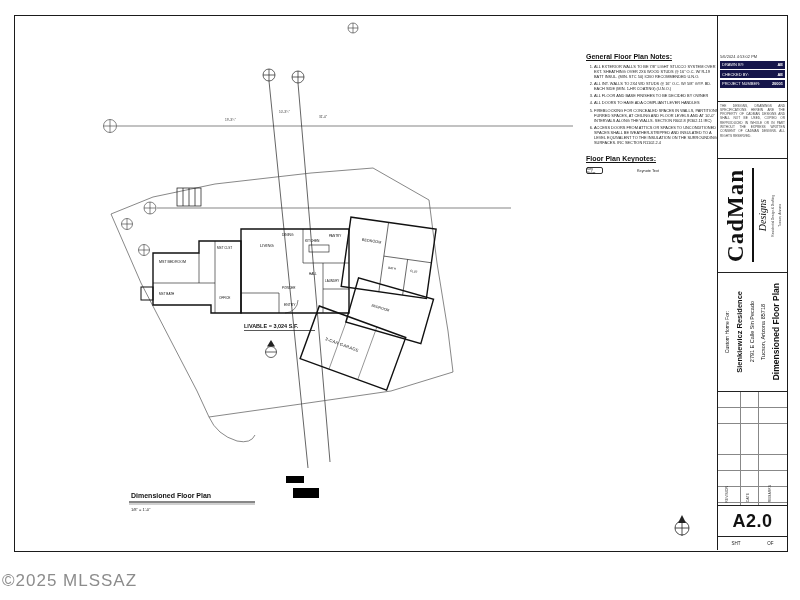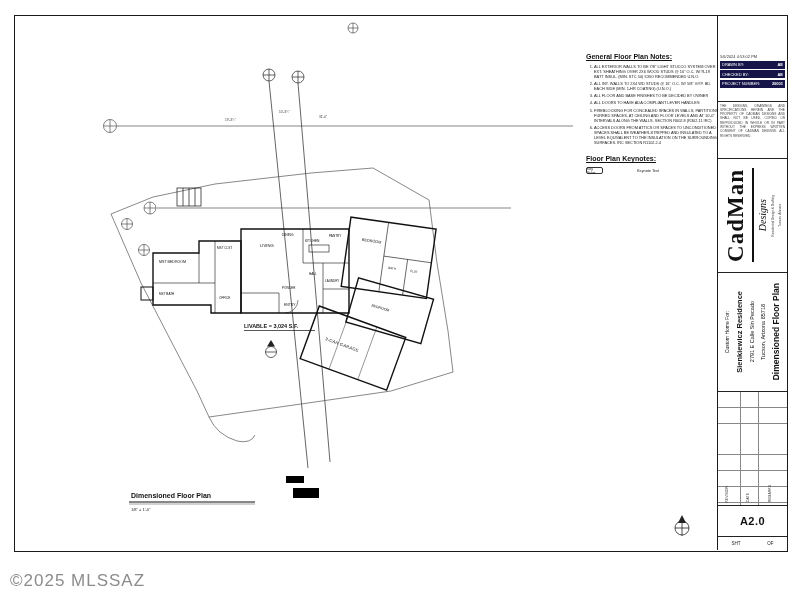--- a/index.html
+++ b/index.html
@@ -41,24 +41,24 @@
   .cl-for { font-size:5px; }
   .cl-name { font-size:7.5px; font-weight:bold; }
   .cl-addr { font-size:5.5px; }
   .tb-sheet-title { font-size:8.5px; font-weight:bold; }
 
   .tb-rev { height:115px; border-top:1px solid #222; position:relative;
             background:repeating-linear-gradient(to bottom, #ffffff 0 15px, #888 15px 15.8px); }
   .rev-col { position:absolute; top:0; bottom:0; width:0.8px; background:#888; }
   .rev-h { position:absolute; bottom:3px; font-size:3.5px; color:#333; }
 
-  .tb-num { height:31px; border-top:1.2px solid #222; display:flex; align-items:center; justify-content:center; font-size:11px; font-weight:bold; letter-spacing:0.5px; }
+  .tb-num { height:31px; border-top:1.2px solid #222; display:flex; align-items:center; justify-content:center; font-size:18px; font-weight:bold; letter-spacing:0.5px; }
   .tb-sht { height:14px; border-top:1px solid #222; display:flex; align-items:center; justify-content:space-around; font-size:4.5px; color:#222; }
 
-  .watermark { position:absolute; left:10px; top:571px; font-size:17px; color:#8c8c8c; letter-spacing:1px; }
+  .watermark { position:absolute; left:2px; top:571px; font-size:17px; color:#8c8c8c; letter-spacing:1px; }
 </style>
 </head>
 <body>
 
 <div class="sheet">
 
   <svg class="plan-svg" viewBox="14 15 704 537" xmlns="http://www.w3.org/2000/svg">
 
     <g stroke="#333" stroke-width="0.6" fill="none">
       <line x1="116" y1="125" x2="572" y2="125"></line>

